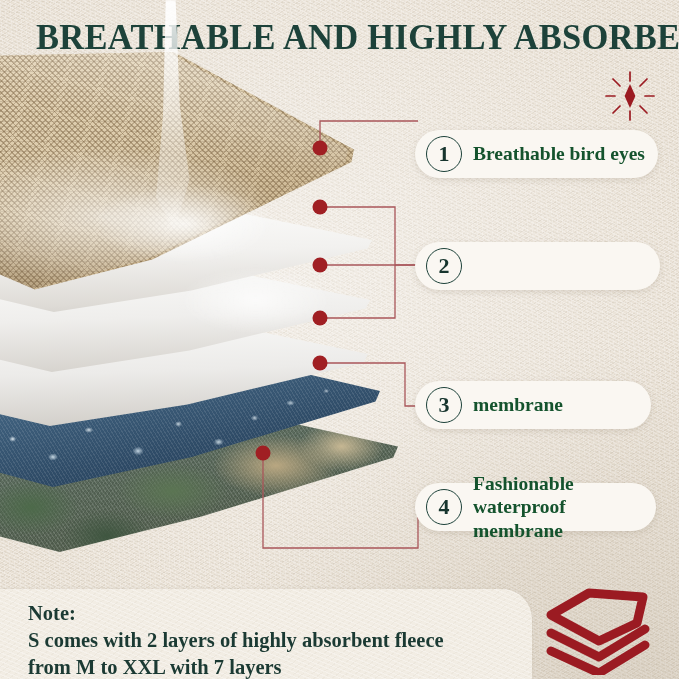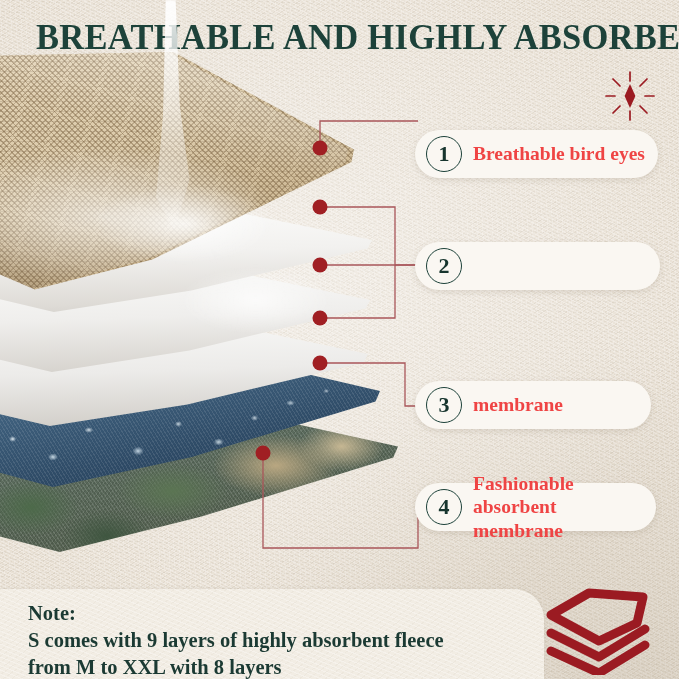--- a/index.html
+++ b/index.html
@@ -143,34 +143,33 @@
   .pill .num{
     flex:0 0 auto;width:34px;height:34px;margin-left:11px;
     border:1.6px solid #1d423a;border-radius:50%;
     display:flex;align-items:center;justify-content:center;
     font-family:"Liberation Serif",serif;font-size:22px;font-weight:bold;color:#17352e;
     line-height:1;
   }
   .pill .txt{
     margin-left:11px;margin-right:10px;
     font-family:"Liberation Serif",serif;font-weight:bold;
-    font-size:19.5px;line-height:1.20;color:#ef4444;
+    font-size:19.5px;line-height:1.20;color:#14532d;
   }
   #pill1{left:415px;top:130px;width:243px;height:48px;}
   #pill2{left:415px;top:242px;width:245px;height:48px;}
   #pill3{left:415px;top:381px;width:236px;height:48px;}
   #pill4{left:415px;top:483px;width:241px;height:48px;}
 
   
   .note{
     position:absolute;left:0;top:589px;width:532px;height:90px;
     background:#f2ede4;
     border-radius:0 30px 0 0;
     box-shadow:0 -1px 3px rgba(140,125,105,.10);
-    padding-left:12px;
   }
   .note-tex{position:absolute;inset:0;border-radius:0 30px 0 0;opacity:.5;
     background-image:
       repeating-linear-gradient(22deg, rgba(255,255,255,.6) 0 1px, rgba(0,0,0,0) 1px 4px),
       repeating-linear-gradient(-35deg, rgba(160,145,122,.13) 0 1px, rgba(0,0,0,0) 1px 5px);}
   .note-body{position:absolute;left:28px;top:11px;}
   .note-ln{
     font-family:"Liberation Serif",serif;font-weight:bold;
     font-size:20.5px;line-height:1.31;color:#1b3a33;white-space:nowrap;
   }
@@ -259,31 +258,31 @@
   <div class="pill" id="pill3">
     <div class="num">3</div>
     <div class="txt">
       <div>membrane</div>
     </div>
   </div>
 
   <div class="pill" id="pill4">
     <div class="num">4</div>
     <div class="txt">
-      <div>Fashionable absorbent</div>
+      <div>Fashionable waterproof</div>
       <div>membrane</div>
     </div>
   </div>
 
   <div class="note">
     <div class="note-tex"></div>
     <div class="note-body">
       <div class="note-ln">Note:</div>
-      <div class="note-ln">S comes with 9 layers of highly absorbent fleece</div>
-      <div class="note-ln">from M to XXL with 8 layers</div>
+      <div class="note-ln">S comes with 2 layers of highly absorbent fleece</div>
+      <div class="note-ln">from M to XXL with 7 layers</div>
     </div>
   </div>
 
   <div class="layers-icon">
     <svg viewBox="0 0 110 92" width="110" height="92" aria-hidden="true">
       <g fill="none" stroke="#9b1b22" stroke-width="9" stroke-linejoin="round" stroke-linecap="round">
         <path d="M6 32 L44 10 L98 14 L92 40 L54 58 Z"></path>
         <path d="M6 50 L54 74 L100 46"></path>
         <path d="M6 68 L54 90 L100 62"></path>
       </g>

